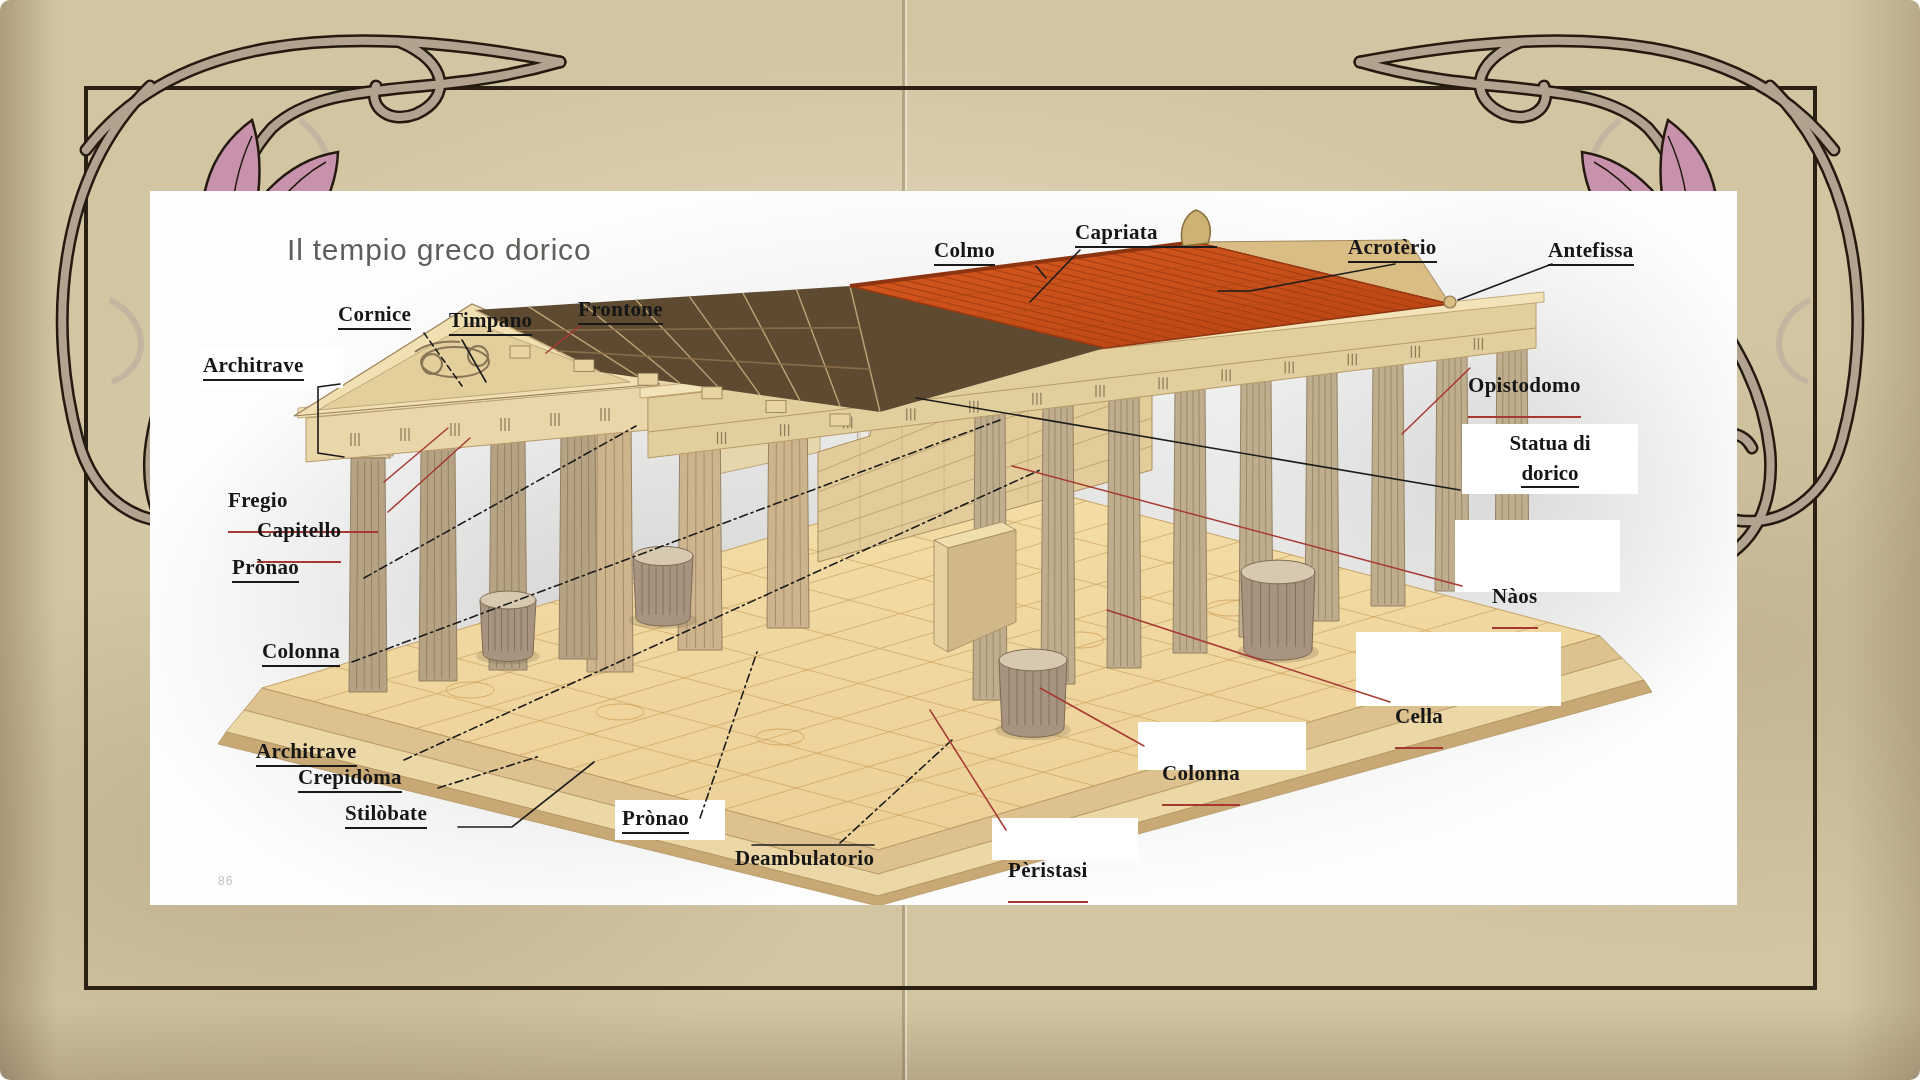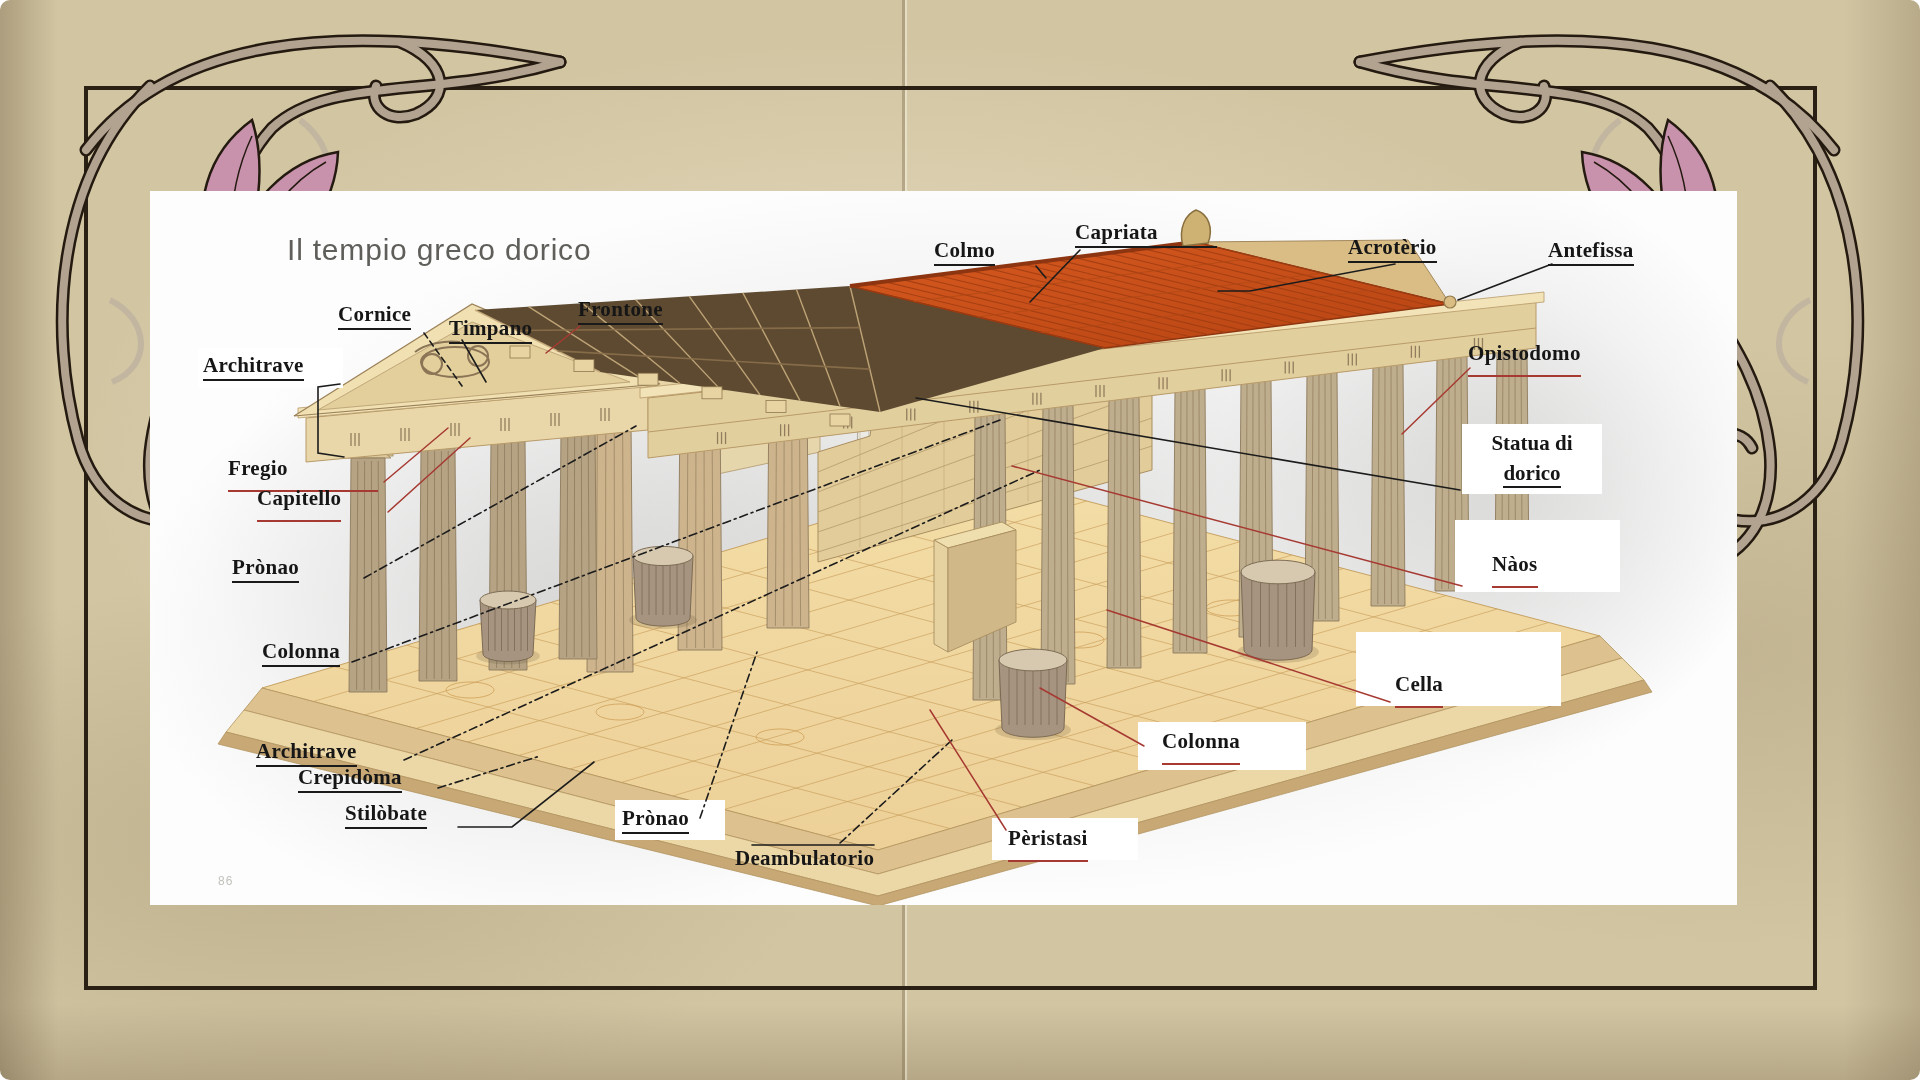--- a/index.html
+++ b/index.html
@@ -27,21 +27,21 @@
   svg.layer{position:absolute;left:0;top:0;width:1920px;height:1080px;}
   .panel{
     position:absolute;left:150px;top:191px;width:1587px;height:714px;
     background:#fdfdfd;
   }
   .lbl{
     position:absolute;white-space:nowrap;
     font:bold 21px "Liberation Serif",serif;color:#161616;letter-spacing:.3px;
   }
   .u-bk{border-bottom:2px solid #1a1a1a;padding-bottom:1px;}
-  .u-rd{border-bottom:2px solid #a63a32;padding-bottom:9px;}
+  .u-rd{border-bottom:2px solid #a63a32;padding-bottom:18px;margin-top:32px;}
   .title{
     position:absolute;left:287px;top:233px;
     font:400 30px "Liberation Sans",sans-serif;color:#5f5e5a;letter-spacing:.8px;
   }
   .statbox{
     position:absolute;background:#ffffff;text-align:center;
     font:bold 21px "Liberation Serif",serif;color:#161616;line-height:30px;padding-top:4px;
   }
   .pagemark{
     position:absolute;left:218px;top:874px;
@@ -589,21 +589,21 @@
           <path d="M1006,830 L930,710"></path>
         </g>
       </g>
     </g>
   </svg>
 
   <div>
     <div class="title">Il tempio greco dorico</div>
 
     <div class="lbl u-bk" style="left:338px;top:302px">Cornice</div>
-    <div class="lbl u-bk" style="left:449px;top:316px">Timpano</div>
+    <div class="lbl u-bk" style="left:449px;top:308px">Timpano</div>
     <div class="lbl u-bk" style="left:578px;top:297px">Frontone</div>
     <div class="lbl u-bk" style="left:203px;top:353px">Architrave</div>
     <div class="lbl u-rd" style="left:228px;top:456px;min-width:150px">Fregio</div>
     <div class="lbl u-rd" style="left:257px;top:486px">Capitello</div>
     <div class="lbl u-bk" style="left:232px;top:555px">Prònao</div>
     <div class="lbl u-bk" style="left:262px;top:639px">Colonna</div>
     <div class="lbl u-bk" style="left:256px;top:739px">Architrave</div>
     <div class="lbl u-bk" style="left:298px;top:765px">Crepidòma</div>
     <div class="lbl u-bk" style="left:345px;top:801px">Stilòbate</div>
     <div class="lbl u-bk" style="left:622px;top:806px">Prònao</div>
@@ -611,20 +611,20 @@
     <div class="lbl u-rd" style="left:1008px;top:826px">Pèristasi</div>
     <div class="lbl u-bk" style="left:934px;top:238px">Colmo</div>
     <div class="lbl u-bk" style="left:1075px;top:220px;min-width:142px">Capriata</div>
     <div class="lbl u-bk" style="left:1348px;top:235px">Acrotèrio</div>
     <div class="lbl u-bk" style="left:1548px;top:238px">Antefissa</div>
     <div class="lbl u-rd" style="left:1468px;top:341px">Opistodomo</div>
     <div class="lbl u-rd" style="left:1492px;top:552px">Nàos</div>
     <div class="lbl u-rd" style="left:1395px;top:672px">Cella</div>
     <div class="lbl u-rd" style="left:1162px;top:729px">Colonna</div>
 
-    <div class="statbox" style="left:1462px;top:424px;width:140px;height:66px">
+    <div class="statbox" style="left:1462px;top:424px;width:176px;height:66px">
       <span>Statua di</span><br>
       <span class="u-bk">dorico</span>
     </div>
 
     <div class="pagemark">86</div>
   </div>
 </div>
 
 </body></html>

